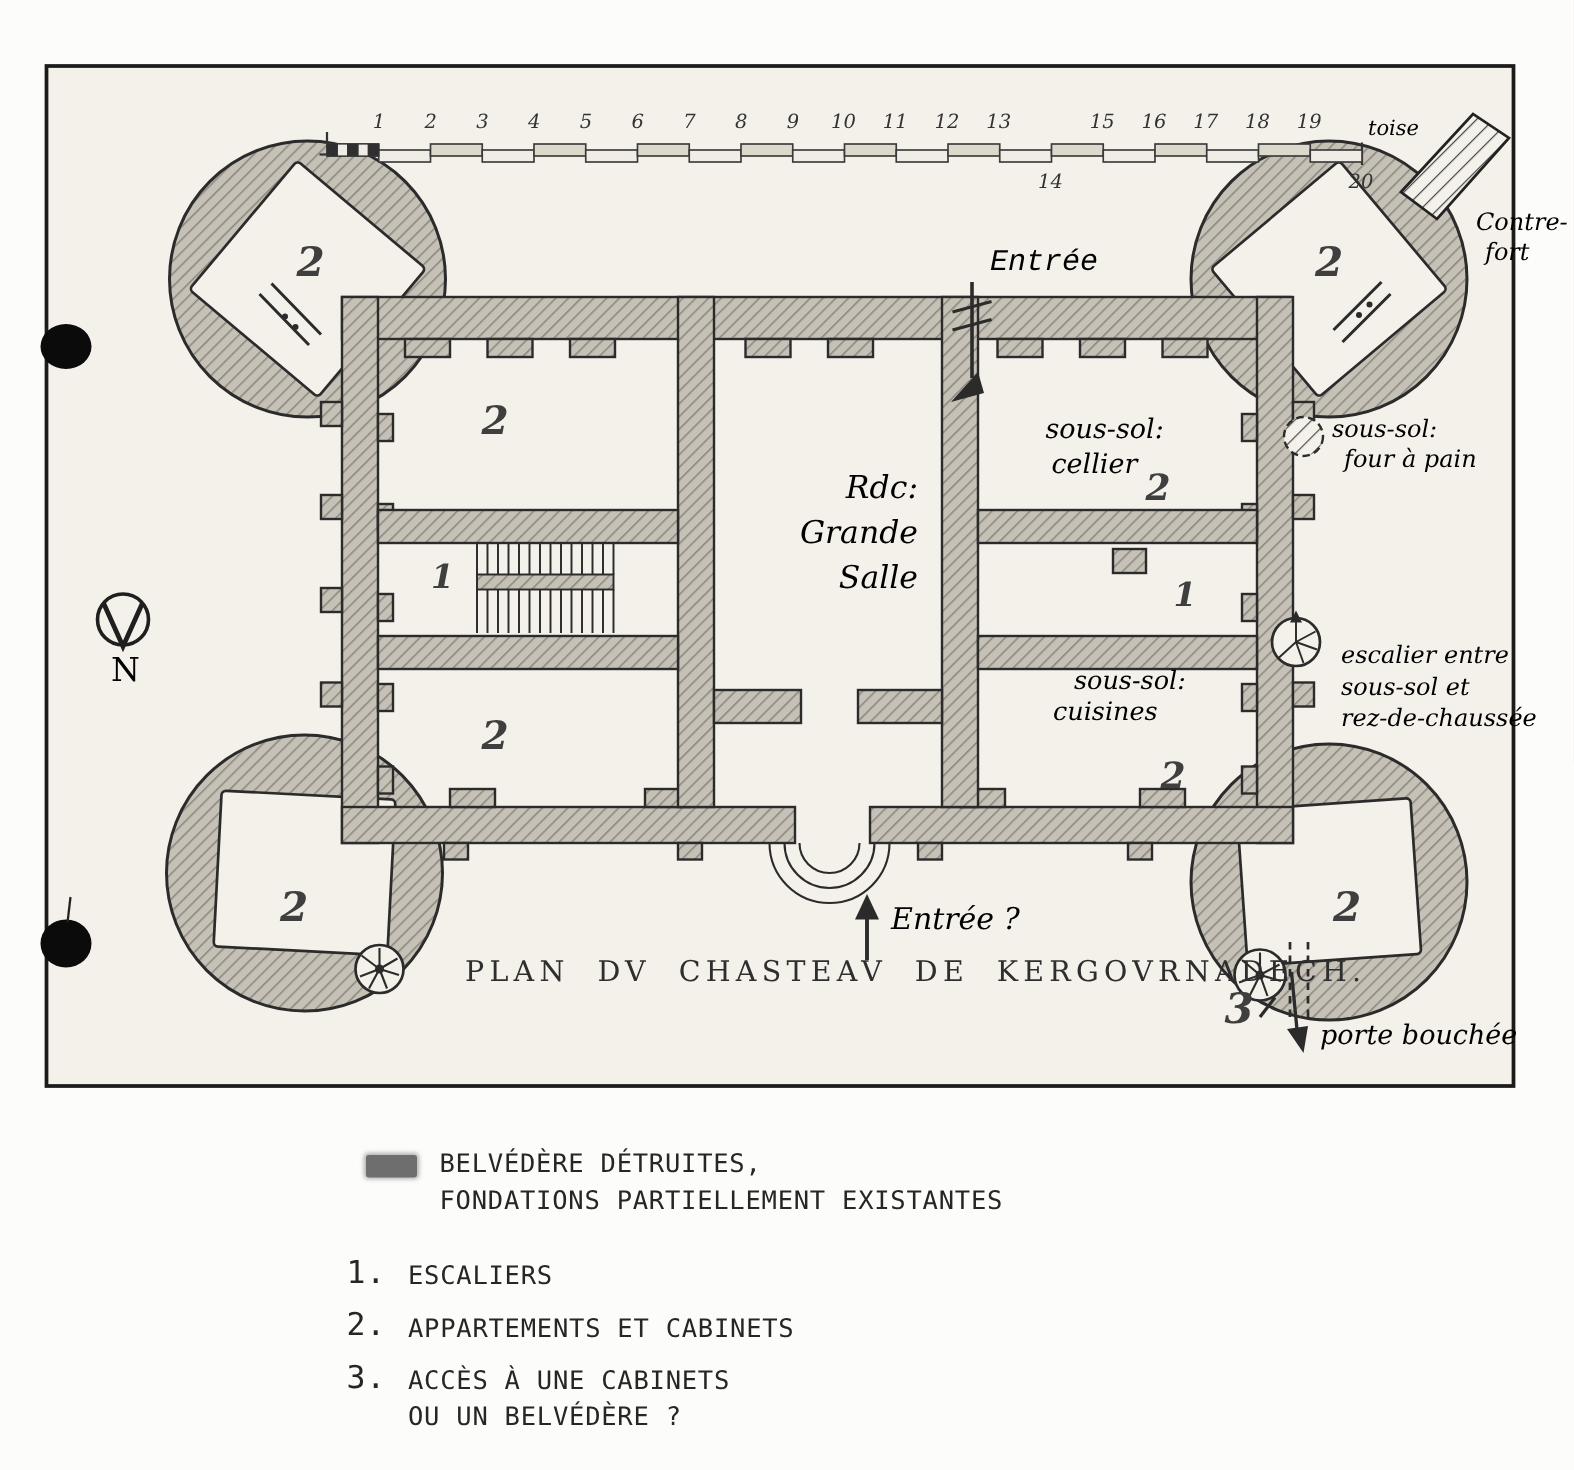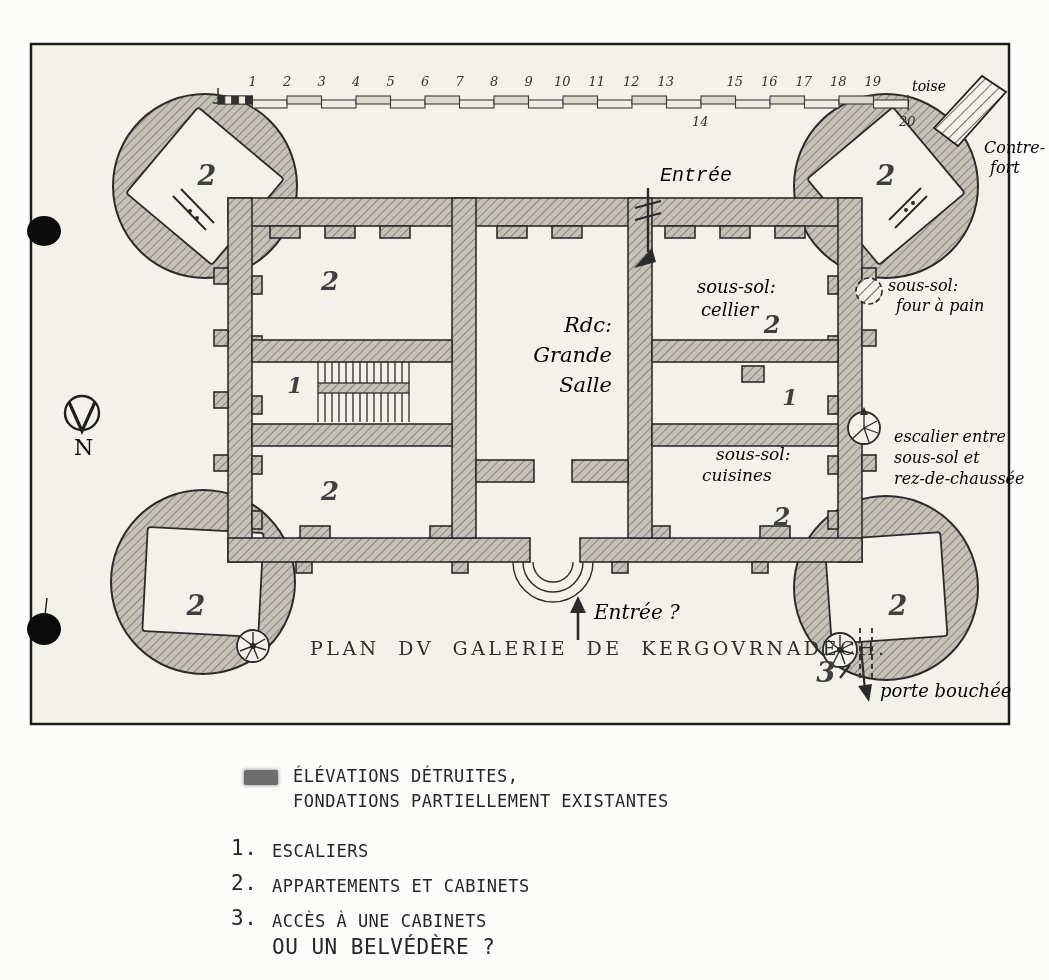--- a/index.html
+++ b/index.html
@@ -324,27 +324,27 @@
 <div class="abs num" style="left:196px;top:590px;font-size:27px;">2</div>
 <div class="abs num" style="left:898px;top:590px;font-size:27px;">2</div>
 <div class="abs num" style="left:330px;top:266px;font-size:26px;">2</div>
 <div class="abs num" style="left:295px;top:372px;font-size:22px;">1</div>
 <div class="abs num" style="left:330px;top:476px;font-size:26px;">2</div>
 <div class="abs num" style="left:772px;top:310px;font-size:24px;">2</div>
 <div class="abs num" style="left:790px;top:384px;font-size:22px;">1</div>
 <div class="abs num" style="left:782px;top:502px;font-size:24px;">2</div>
 <div class="abs num" style="left:826px;top:656px;font-size:28px;">3</div>
 
-<div class="abs title" style="left:310px;top:637px;width:500px;text-align:center;font-size:19px;">PLAN DV GALERIE DE KERGOVRNADECH.</div>
+<div class="abs title" style="left:310px;top:637px;width:500px;text-align:center;font-size:19px;">PLAN DV CHASTEAV DE KERGOVRNADECH.</div>
 
 <div class="abs swatch" style="left:244px;top:770px;width:34px;height:15px;"></div>
-<div class="abs type" style="left:293px;top:766px;font-size:17px;">ÉLÉVATIONS DÉTRUITES,</div>
+<div class="abs type" style="left:293px;top:766px;font-size:17px;">BELVÉDÈRE DÉTRUITES,</div>
 <div class="abs type" style="left:293px;top:791px;font-size:17px;">FONDATIONS PARTIELLEMENT EXISTANTES</div>
 
 <div class="abs type" style="left:231px;top:836px;font-size:21px;">1.</div>
 <div class="abs type" style="left:272px;top:841px;font-size:17px;">ESCALIERS</div>
 
 <div class="abs type" style="left:231px;top:871px;font-size:21px;">2.</div>
 <div class="abs type" style="left:272px;top:876px;font-size:17px;">APPARTEMENTS ET CABINETS</div>
 
 <div class="abs type" style="left:231px;top:906px;font-size:21px;">3.</div>
 <div class="abs type" style="left:272px;top:911px;font-size:17px;">ACCÈS À UNE CABINETS</div>
-<div class="abs type" style="left:272px;top:935px;font-size:21px;">OU UN BELVÉDÈRE ?</div>
+<div class="abs type" style="left:272px;top:935px;font-size:17px;">OU UN BELVÉDÈRE ?</div>
 
 </body></html>

